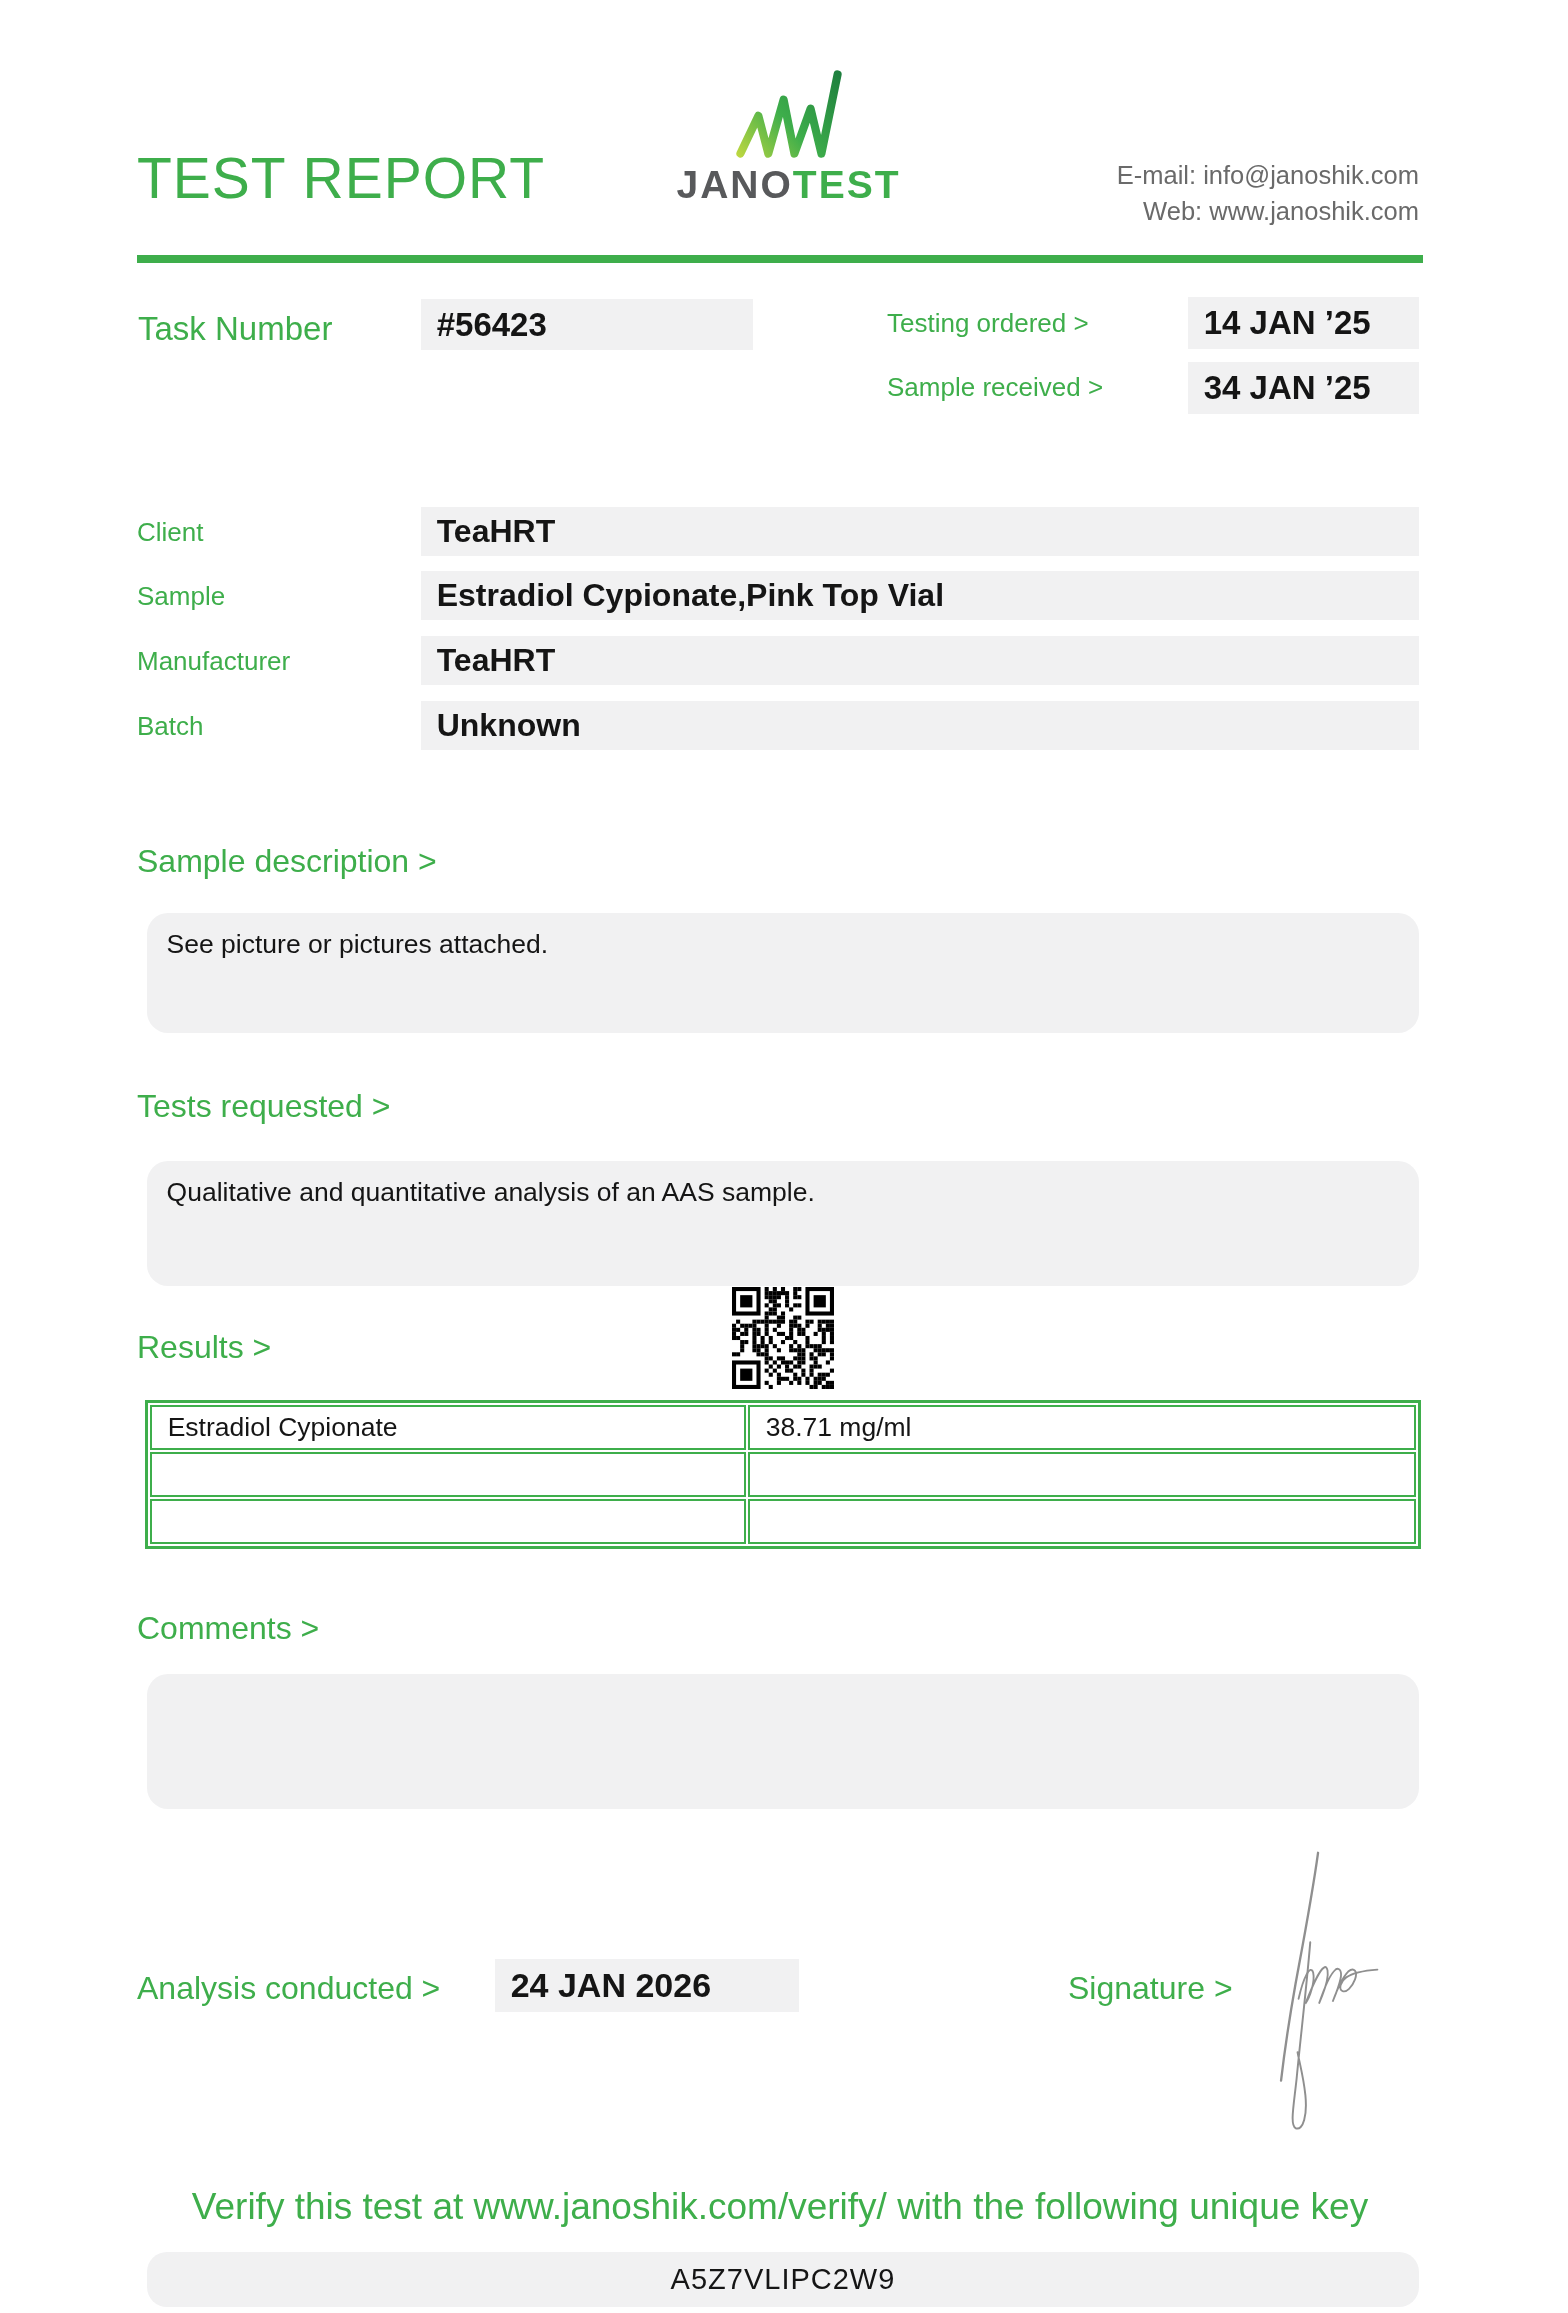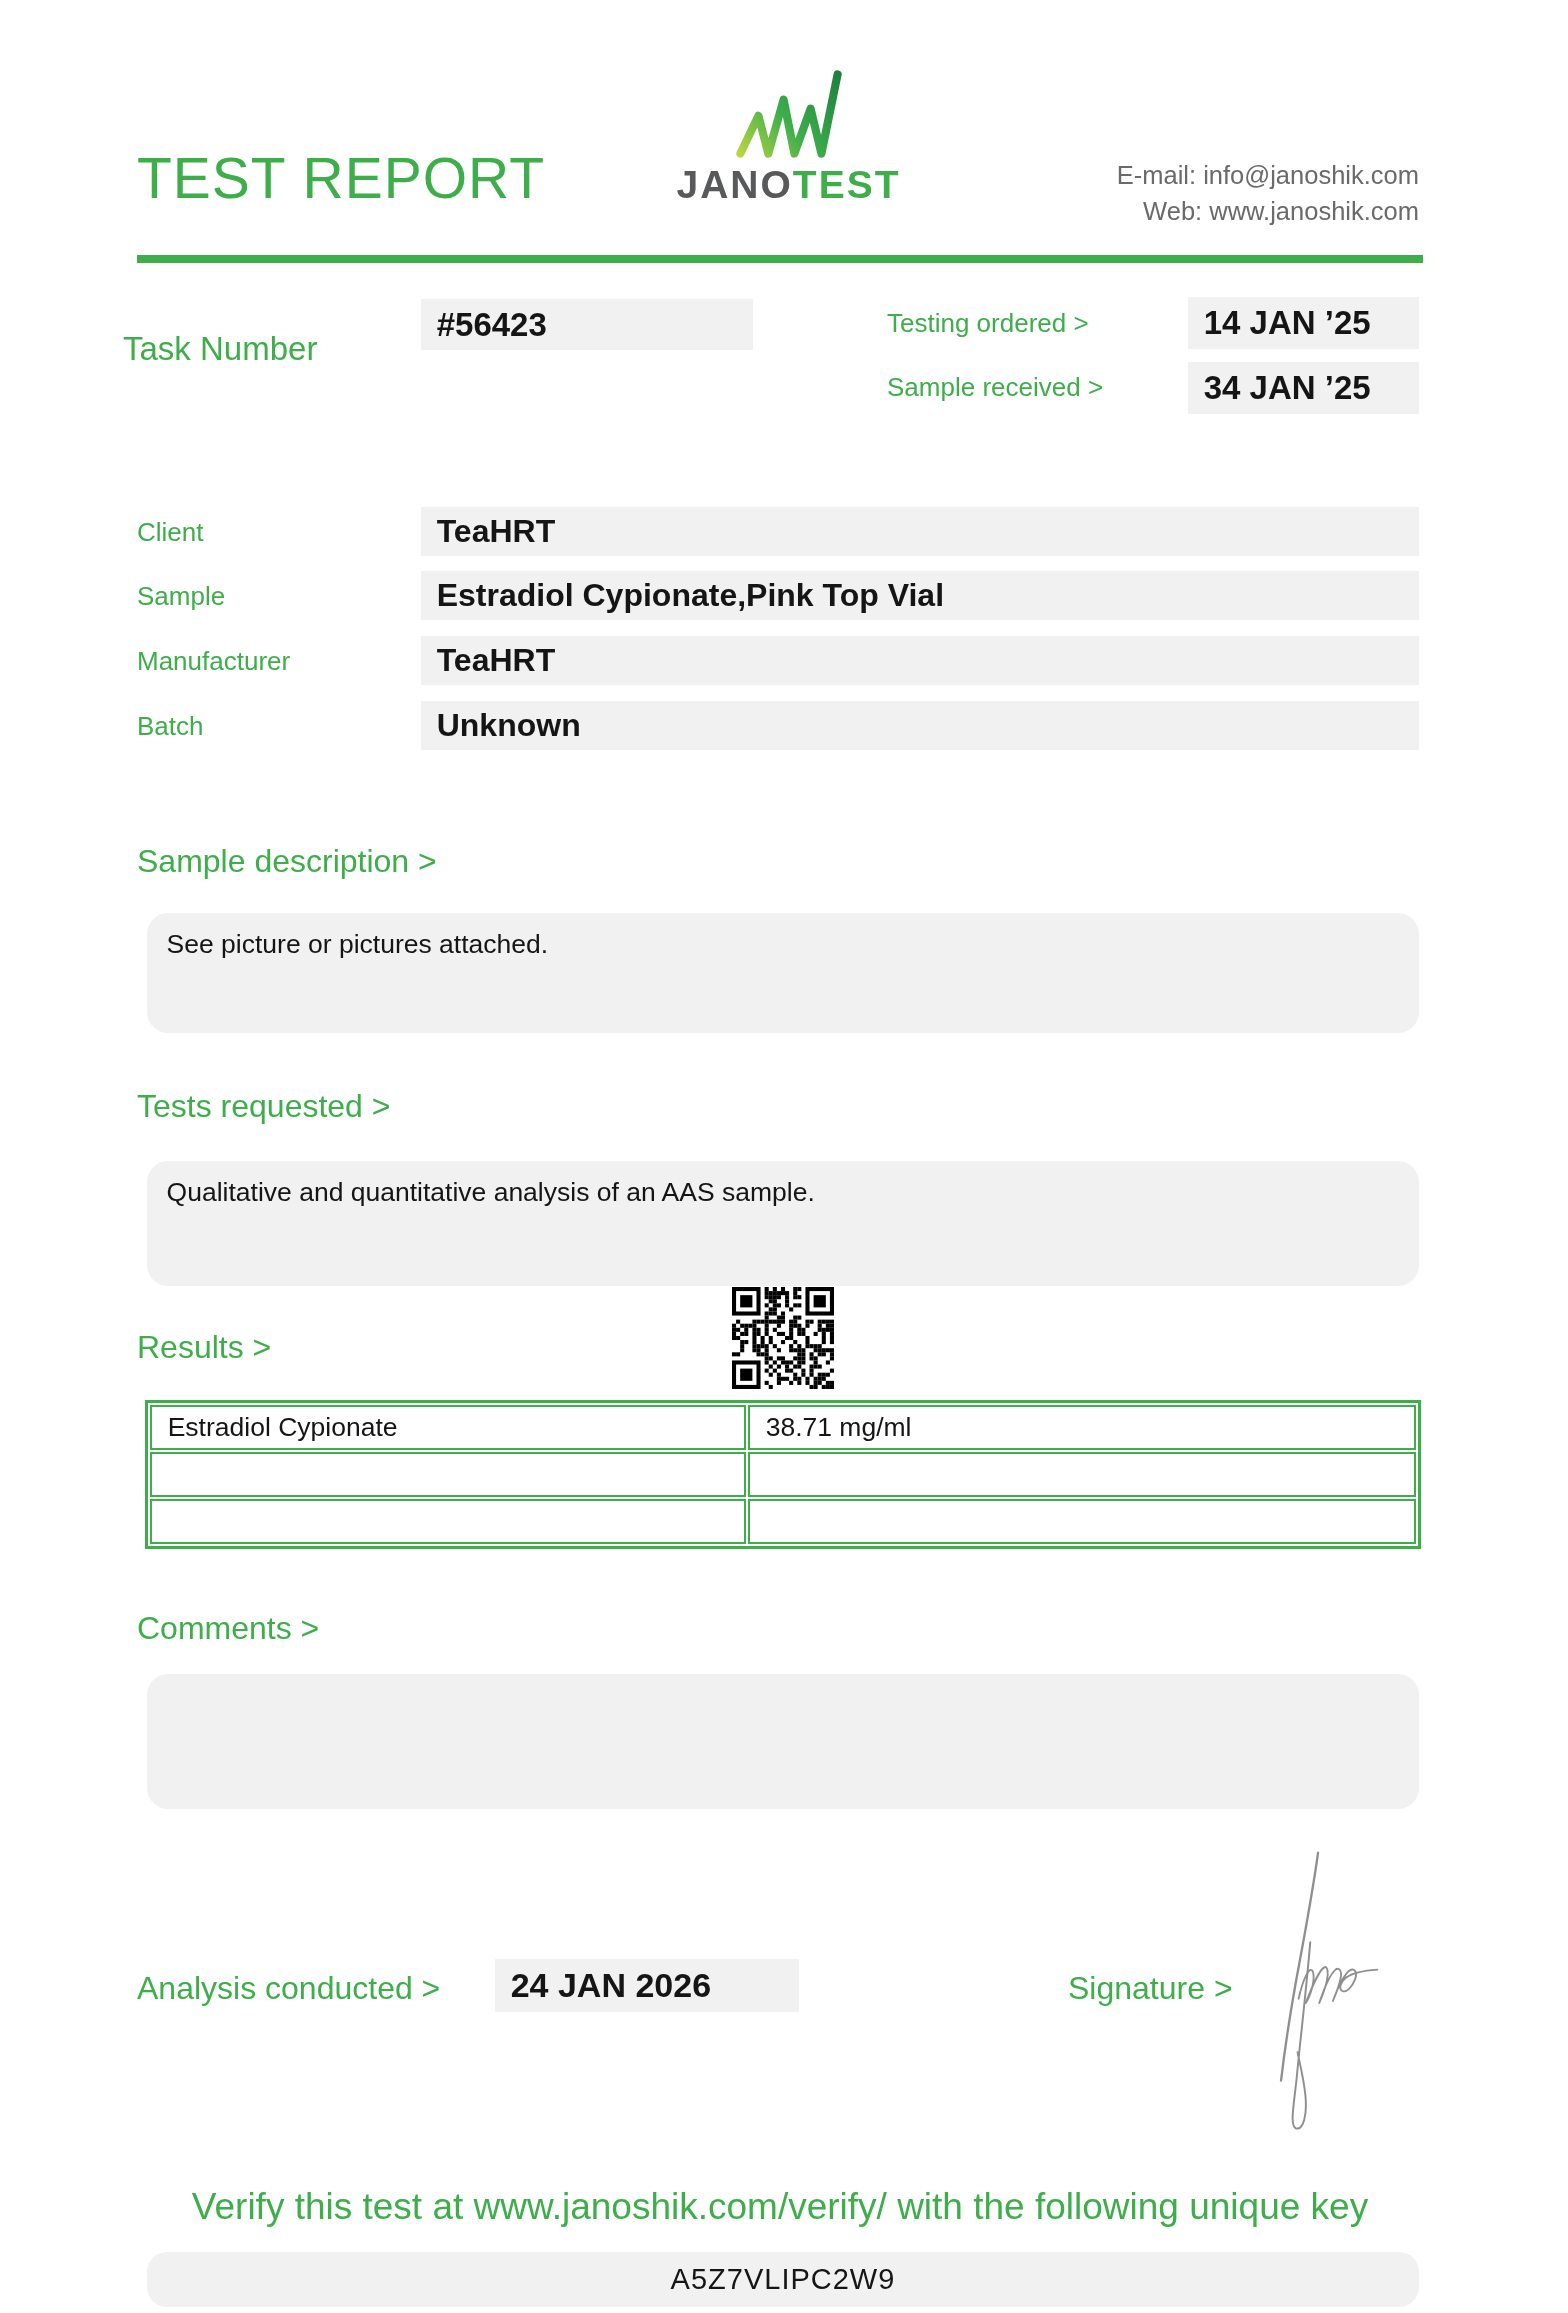--- a/index.html
+++ b/index.html
@@ -40,21 +40,21 @@
 
   .lbl{color:var(--accent-green);font-size:26px;white-space:nowrap;}
   .lbl-lg{font-size:33px;}
   .valbox{
     background:var(--box-gray);color:var(--text-dark);
     font-size:32px;font-weight:700;
     display:flex;align-items:center;padding-left:15.7px;
     white-space:nowrap;
   }
 
-  .task-label{left:123px;top:310px;margin-top:20px;}
+  .task-label{left:138px;top:310px;}
   .task-box{left:421px;top:299px;width:332px;height:51px;font-size:33px;}
   .ordered-label{left:887px;top:308px;}
   .ordered-box{left:1188px;top:297px;width:231px;height:52px;font-size:33px;}
   .received-label{left:887px;top:372px;}
   .received-box{left:1188px;top:362px;width:231px;height:52px;font-size:33px;}
 
   .info-label{left:137px;}
   .info-box{left:421px;width:998px;height:49px;}
   .heading{color:var(--accent-green);font-size:32px;white-space:nowrap;}
   .textbox{

